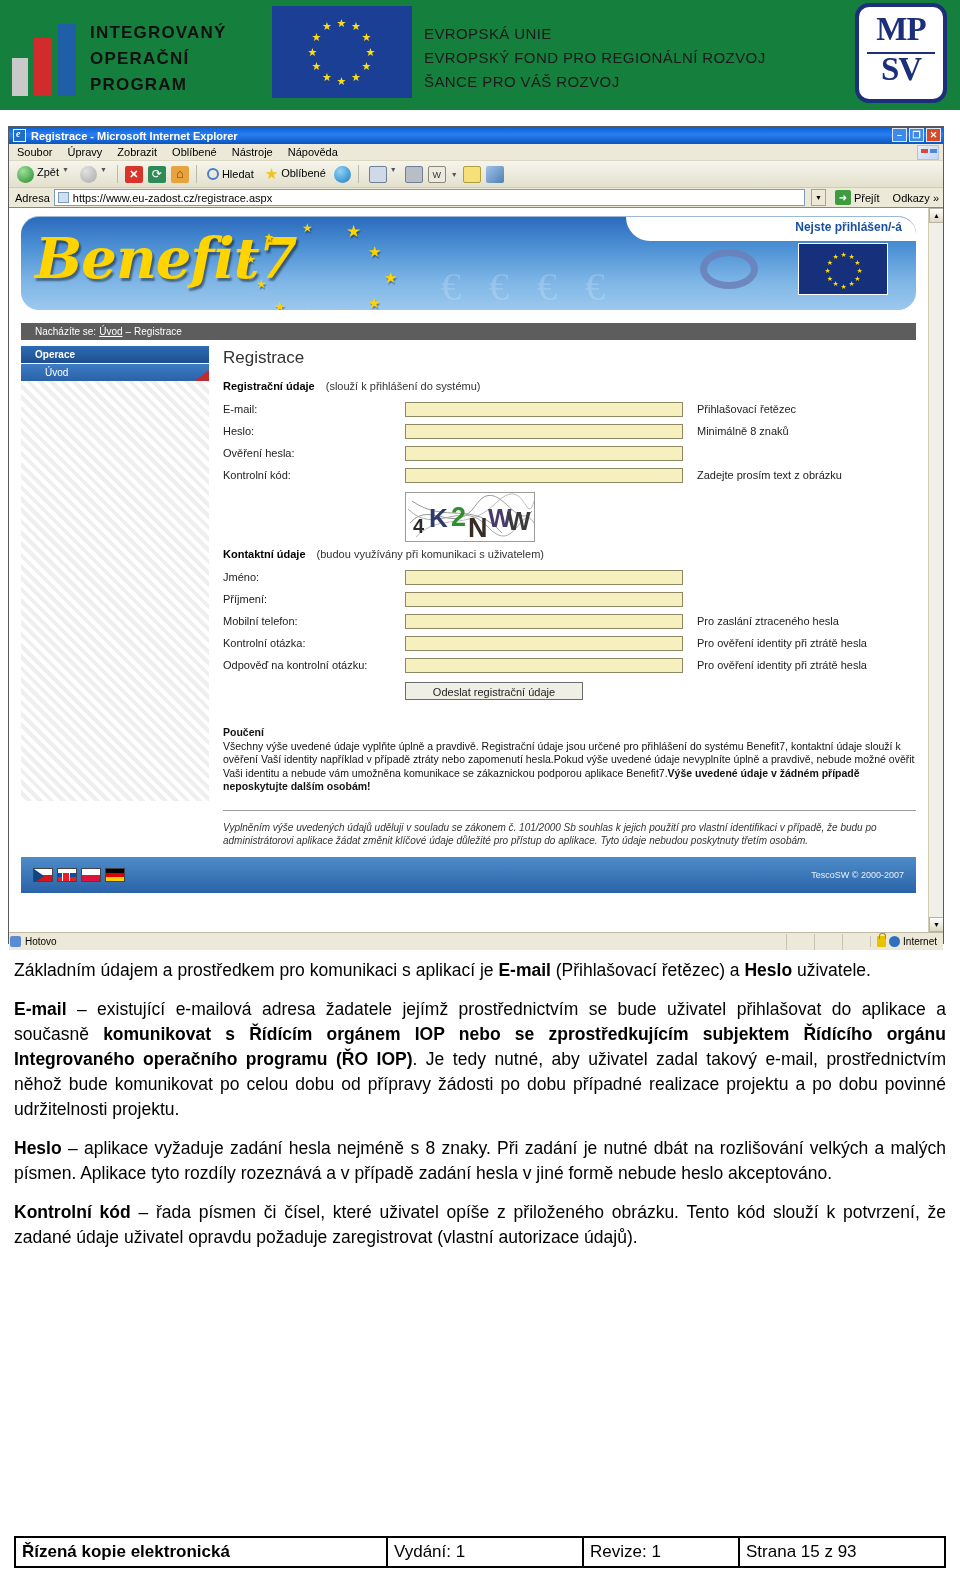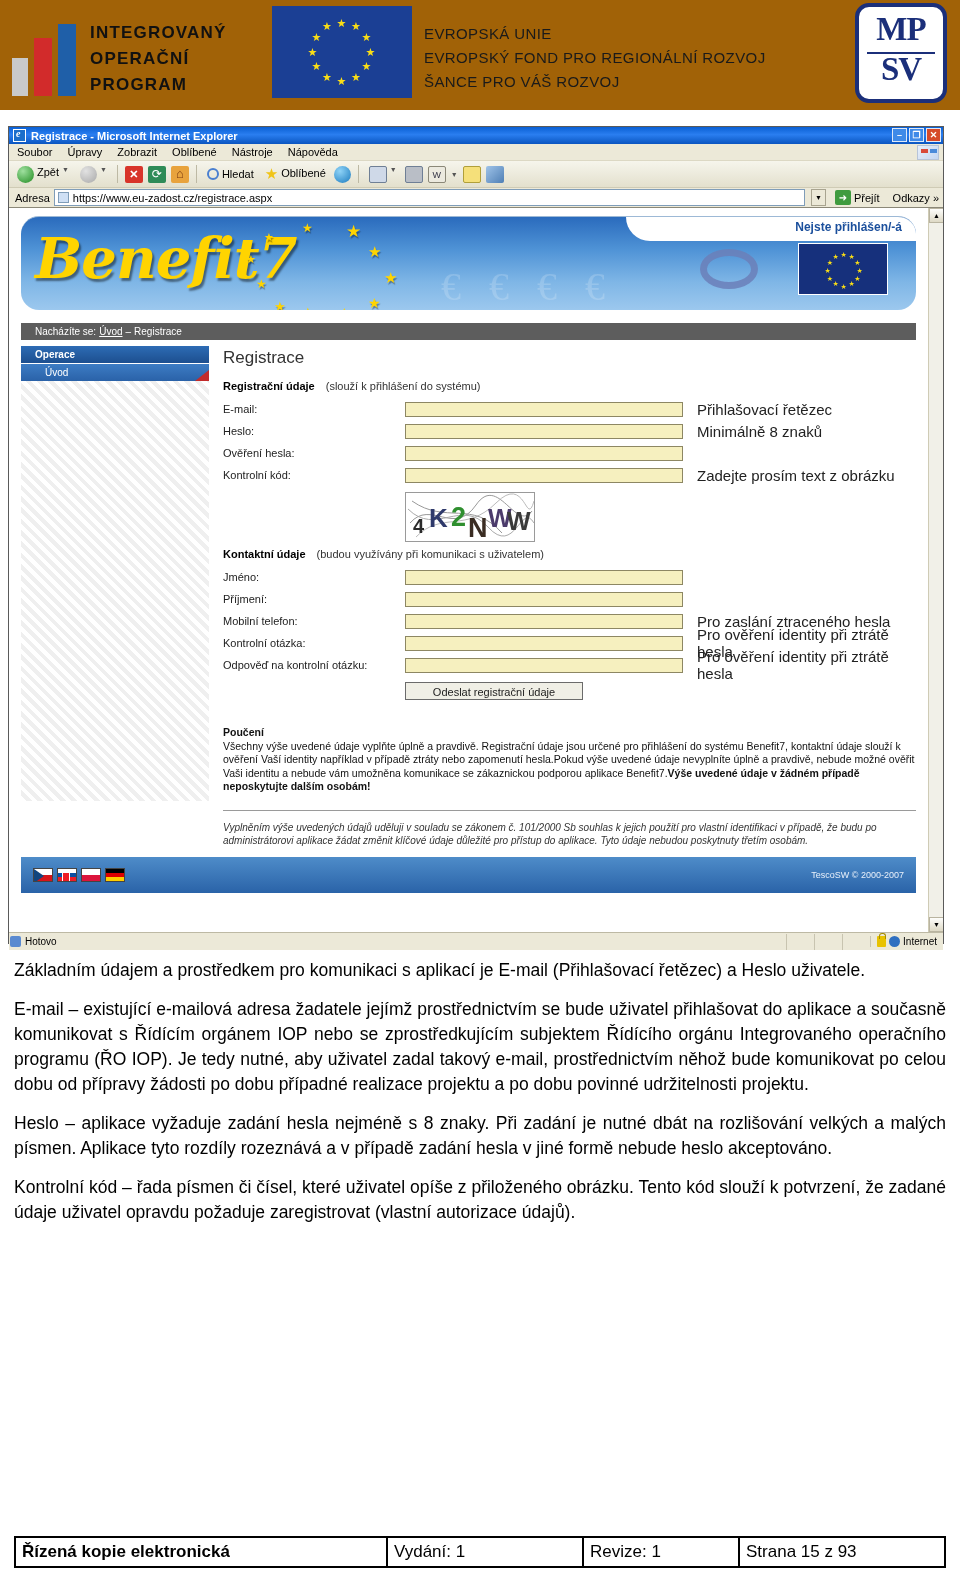--- a/index.html
+++ b/index.html
@@ -7,21 +7,21 @@
   body {
     width:960px; height:1592px;
     background:#ffffff;
     font-family:"Liberation Sans", sans-serif;
     color:#000;
     position:relative;
     overflow:hidden;
   }
 
   
-  .logo-band { position:relative; width:960px; height:110px; background:#a16207; }
+  .logo-band { position:relative; width:960px; height:110px; background:#15803d; }
 
   .iop-logo { position:absolute; left:10px; top:6px; width:255px; height:98px; }
   .iop-bars { position:absolute; left:0; top:18px; width:80px; height:72px; }
   .bar { position:absolute; bottom:0; }
   .bar.gray  { left:2px;  width:16px; height:38px; background:#c9c9c9; }
   .bar.red   { left:24px; width:18px; height:58px; background:#d22b2b; }
   .bar.blue  { left:48px; width:18px; height:72px; background:#1f5fa8; }
   .iop-text { position:absolute; left:80px; top:14px; font-weight:bold; font-size:17px;
               letter-spacing:1.2px; line-height:26px; color:#111; }
 
@@ -146,21 +146,21 @@
   .b7-main { flex:1; padding-left:14px; position:relative; }
   .b7-main h1 { margin:2px 0 12px 0; font-size:17px; font-weight:normal; color:#333; }
 
   .sect-title { font-size:11px; margin-bottom:6px; }
   .sect-title b { font-weight:bold; }
   .sect-title i { font-style:normal; color:#333; margin-left:8px; }
 
   .frow { display:flex; align-items:center; height:22px; font-size:11px; }
   .flabel { width:182px; flex:none; color:#222; }
   .finput { width:278px; height:15px; background:#f6f0bf; border:1px solid #8d8763; flex:none; }
-  .fhint { margin-left:14px; color:#222; font-size:15px; }
+  .fhint { margin-left:14px; color:#222; font-size:11px; }
 
   .captcha-wrap { margin:6px 0 6px 182px; width:130px; height:50px; background:#fff;
      border:1px solid #9a9a9a; position:relative; overflow:hidden; }
   .captcha-wrap .c { position:absolute; font-weight:bold; font-family:"Liberation Sans",sans-serif;}
   .captcha-wrap svg { position:absolute; left:0; top:0; }
 
   .submit-row { margin:6px 0 0 182px; }
   .submit-btn { width:178px; height:18px; background:#f0efe6; border:1px solid #6b6b6b;
      font-size:11px; text-align:center; line-height:16px; color:#222;
      font-family:Liberation Sans, sans-serif; }
@@ -195,21 +195,21 @@
      border-left:1px solid #c8c4b0; }
   .lock { width:9px; height:11px; background:#e8c200; border-radius:1px; position:relative; }
   .lock:before{content:"";position:absolute;left:2px;top:-3px;width:5px;height:5px;
      border:1px solid #a58c00;border-bottom:none;border-radius:3px 3px 0 0;}
   .globe { width:11px; height:11px; border-radius:50%; background:#2f6fc0; }
 
   
   .doc { position:absolute; left:14px; top:958px; width:932px; }
   .doc p { margin:0 0 14px 0; font-size:17.5px; line-height:25px; color:#000;
            text-align:justify; }
-  .doc p b { font-weight:normal; }
+  .doc p b { font-weight:bold; }
 
   
   .foot-table { position:absolute; left:14px; top:1536px; width:932px;
      border-top:2px solid #000; display:flex; font-size:17px; }
   .foot-table .cell { border-right:2px solid #000; border-bottom:2px solid #000;
      padding:3px 6px; height:30px; display:flex; align-items:center; }
   .foot-table .cell:first-child { border-left:2px solid #000; font-weight:bold; }
   .fc1 { width:374px; } .fc2 { width:196px; } .fc3 { width:156px; } .fc4 { flex:1; }
 </style>
 </head>

